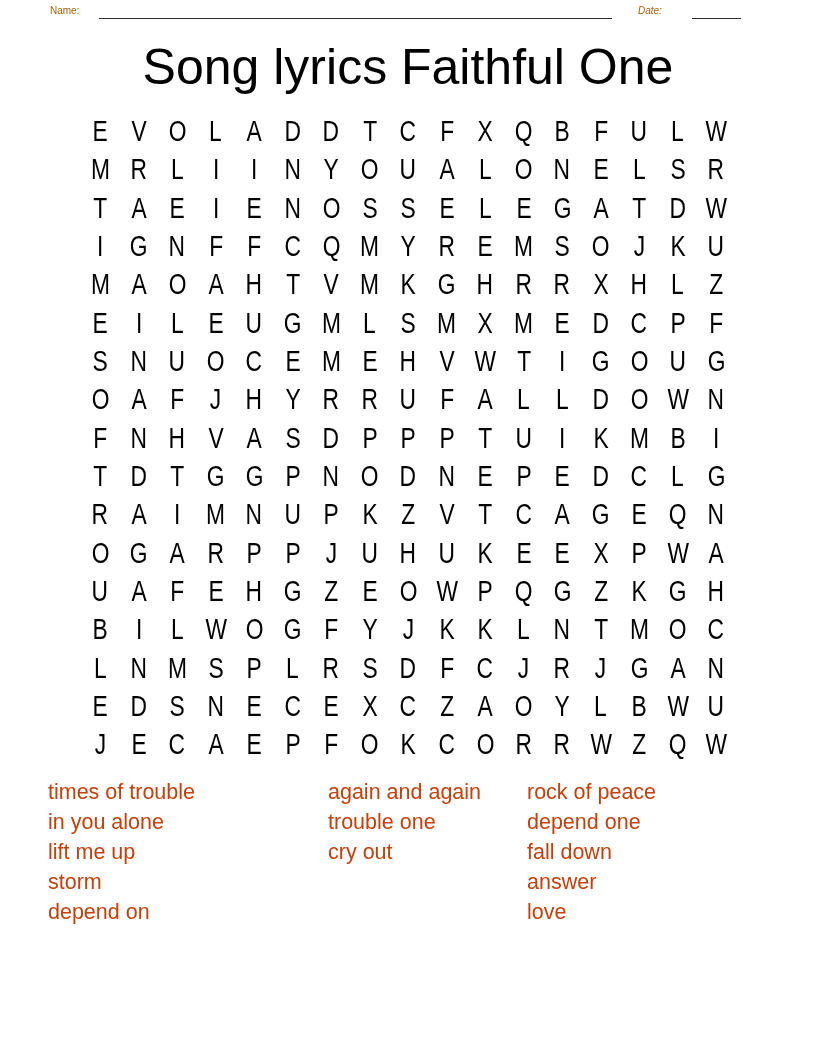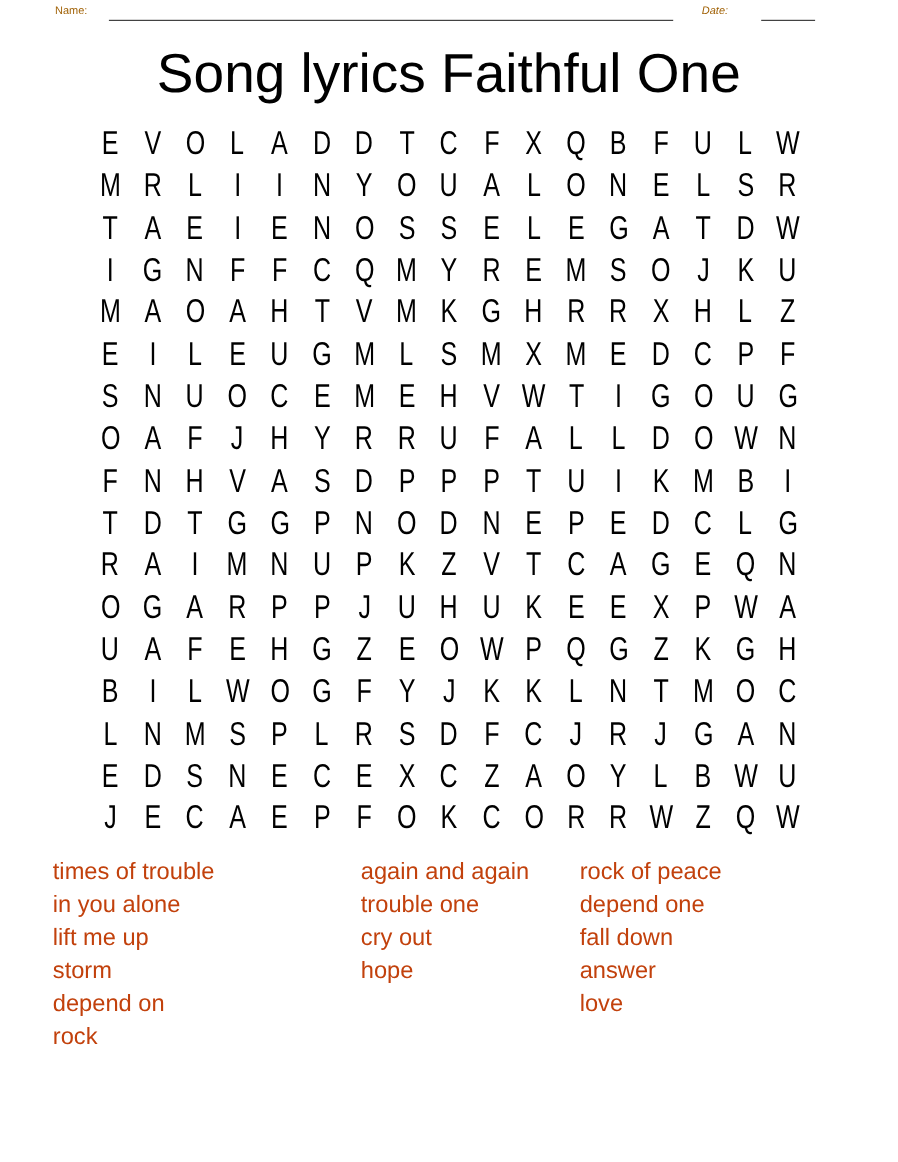--- a/index.html
+++ b/index.html
@@ -965,27 +965,25 @@
         <span>W</span>
       </div>
     </div>
 
   <div class="word-col word-col-1" id="word-col-0">
       <div class="word">times of trouble</div>
       <div class="word">in you alone</div>
       <div class="word">lift me up</div>
       <div class="word">storm</div>
       <div class="word">depend on</div>
-      <div class="word">rock</div>
     </div>
   <div class="word-col word-col-2" id="word-col-1">
       <div class="word">again and again</div>
       <div class="word">trouble one</div>
       <div class="word">cry out</div>
-      <div class="word">hope</div>
     </div>
   <div class="word-col word-col-3" id="word-col-2">
       <div class="word">rock of peace</div>
       <div class="word">depend one</div>
       <div class="word">fall down</div>
       <div class="word">answer</div>
       <div class="word">love</div>
     </div>
 
 </div>

